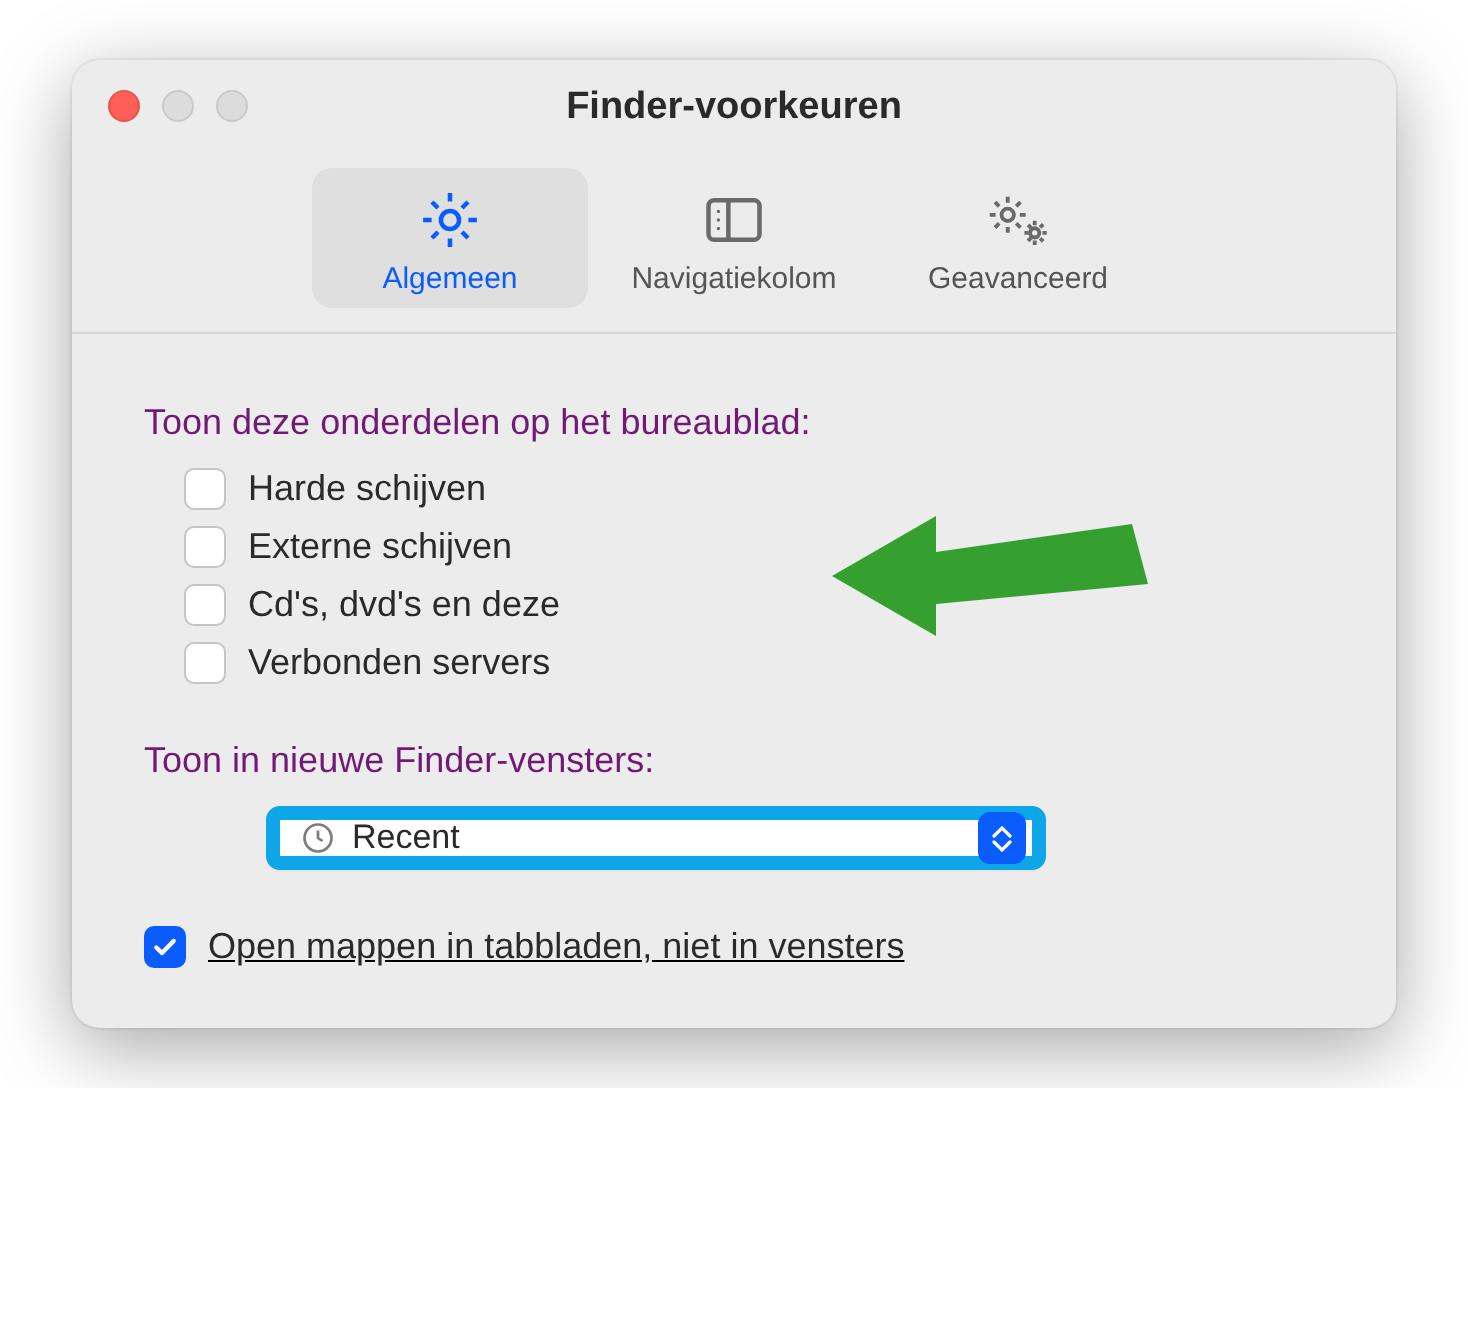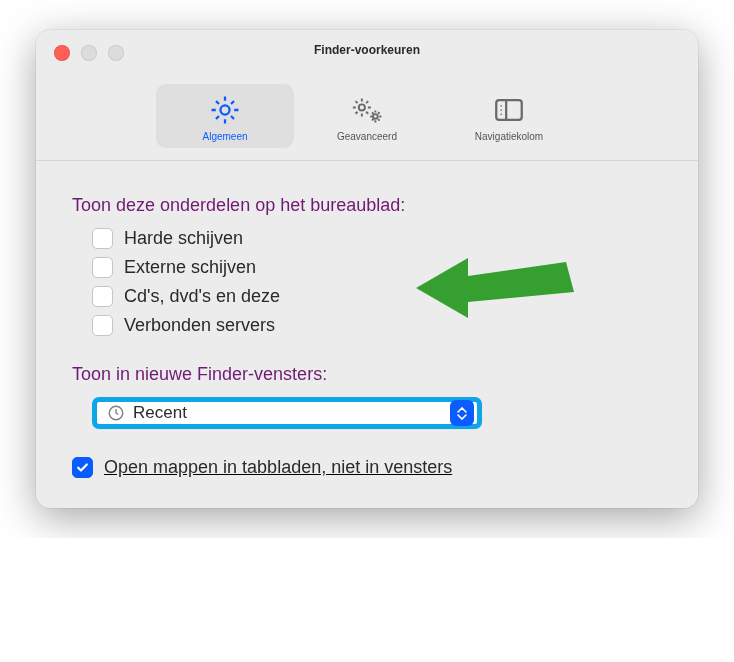--- a/index.html
+++ b/index.html
@@ -37,21 +37,21 @@
       border-radius: 50%;
     }
     .tl-close { background: #ff5f57; border: 0.5px solid rgba(0,0,0,0.1); }
     .tl-min   { background: #dcdcdc; border: 0.5px solid rgba(0,0,0,0.08); }
     .tl-max   { background: #dcdcdc; border: 0.5px solid rgba(0,0,0,0.08); }
     .window-title {
       position: absolute;
       left: 0; right: 0;
       text-align: center;
       font-weight: 700;
-      font-size: 12px;
+      font-size: 19px;
       color: #2a2a2a;
       top: 13px;
     }
     .toolbar {
       display: flex;
       justify-content: center;
       gap: 4px;
       padding: 18px 0 12px 0;
       border-bottom: 1px solid #d6d6d6;
     }
@@ -72,21 +72,21 @@
     }
     .toolbar-item .icon-wrap {
       height: 38px;
       display: flex;
       align-items: center;
       justify-content: center;
       margin-bottom: 2px;
       color: #6a6a6a;
     }
     .toolbar-item.active .icon-wrap { color: #0a5cff; }
-    .toolbar-item .label { font-size: 10px; }
+    .toolbar-item .label { font-size: 15px; }
     .content {
       padding: 34px 36px 30px 36px;
     }
     .section-label {
       color: #701a75;
       font-size: 18px;
       margin-bottom: 12px;
     }
     .check-list { margin: 0 0 28px 20px; }
     .check-row {
@@ -111,27 +111,28 @@
       border-color: #0a5cff;
     }
     .cbox.checked svg { display: block; }
     .cbox svg { display: none; }
     .check-label { font-size: 18px; color: #2a2a2a; }
     .select-wrap { margin: 0 0 28px 20px; }
     .select {
       width: 390px;
       height: 32px;
       background: #fff;
-      border: 5px solid #0ea5e9;
+      border: 7px solid #0ea5e9;
       border-radius: 7px;
       display: flex;
       align-items: center;
       padding: 0 2px 0 10px;
       position: relative;
       box-shadow: 0 1px 1px rgba(0,0,0,0.03);
+      margin-left: 41px;
     }
     .select .sel-icon {
       color: #7d7d7d;
       margin-right: 8px;
       display: inline-flex;
     }
     .select .sel-text { font-size: 17px; color: #2a2a2a; flex: 1; }
     .select .sel-arrows {
       width: 24px;
       height: 26px;
@@ -172,44 +173,44 @@
 
   <div class="toolbar">
     <div class="toolbar-item active">
       <span class="icon-wrap">
         <svg width="34" height="34" viewBox="0 0 24 24" fill="none" stroke="currentColor" stroke-width="1.6">
           <circle cx="12" cy="12" r="3.2"></circle>
           <path d="M12 2.5v3M12 18.5v3M21.5 12h-3M5.5 12h-3M18.36 5.64l-2.12 2.12M7.76 16.24l-2.12 2.12M18.36 18.36l-2.12-2.12M7.76 7.76L5.64 5.64"></path>
         </svg>
       </span>
       <span class="label">Algemeen</span>
-    </div>
-    <div class="toolbar-item">
-      <span class="icon-wrap">
-        <svg width="36" height="34" viewBox="0 0 28 24" fill="none" stroke="currentColor" stroke-width="1.5">
-          <circle cx="10" cy="10" r="2.4"></circle>
-          <path d="M10 3v2.3M10 14.7V17M17 10h-2.3M5.3 10H3M14.95 5.05l-1.63 1.63M6.68 13.32l-1.63 1.63M14.95 14.95l-1.63-1.63M6.68 6.68L5.05 5.05"></path>
-          <circle cx="20.5" cy="17" r="1.8"></circle>
-          <path d="M20.5 12.3v1.7M20.5 20v1.7M25.2 17h-1.7M18.2 17h-1.7M23.8 13.7l-1.2 1.2M19.1 18.9l-1.2 1.2M23.8 20.3l-1.2-1.2M19.1 15.1l-1.2-1.2"></path>
-        </svg>
-      </span>
-      <span class="label">Geavanceerd</span>
     </div>
     <div class="toolbar-item">
       <span class="icon-wrap">
         <svg width="34" height="34" viewBox="0 0 24 24" fill="none" stroke="currentColor" stroke-width="1.6">
           <rect x="3" y="5" width="18" height="14" rx="2"></rect>
           <line x1="10" y1="5" x2="10" y2="19"></line>
           <circle cx="6.5" cy="9" r="0.6" fill="currentColor" stroke="none"></circle>
           <circle cx="6.5" cy="12" r="0.6" fill="currentColor" stroke="none"></circle>
           <circle cx="6.5" cy="15" r="0.6" fill="currentColor" stroke="none"></circle>
         </svg>
       </span>
       <span class="label">Navigatiekolom</span>
     </div>
+    <div class="toolbar-item">
+      <span class="icon-wrap">
+        <svg width="36" height="34" viewBox="0 0 28 24" fill="none" stroke="currentColor" stroke-width="1.5">
+          <circle cx="10" cy="10" r="2.4"></circle>
+          <path d="M10 3v2.3M10 14.7V17M17 10h-2.3M5.3 10H3M14.95 5.05l-1.63 1.63M6.68 13.32l-1.63 1.63M14.95 14.95l-1.63-1.63M6.68 6.68L5.05 5.05"></path>
+          <circle cx="20.5" cy="17" r="1.8"></circle>
+          <path d="M20.5 12.3v1.7M20.5 20v1.7M25.2 17h-1.7M18.2 17h-1.7M23.8 13.7l-1.2 1.2M19.1 18.9l-1.2 1.2M23.8 20.3l-1.2-1.2M19.1 15.1l-1.2-1.2"></path>
+        </svg>
+      </span>
+      <span class="label">Geavanceerd</span>
+    </div>
   </div>
 
   <div class="content">
     <div class="section-label">Toon deze onderdelen op het bureaublad:</div>
     <div class="check-list">
       <div class="check-row">
         <span class="cbox">
           
         </span>
         <span class="check-label">Harde schijven</span>

